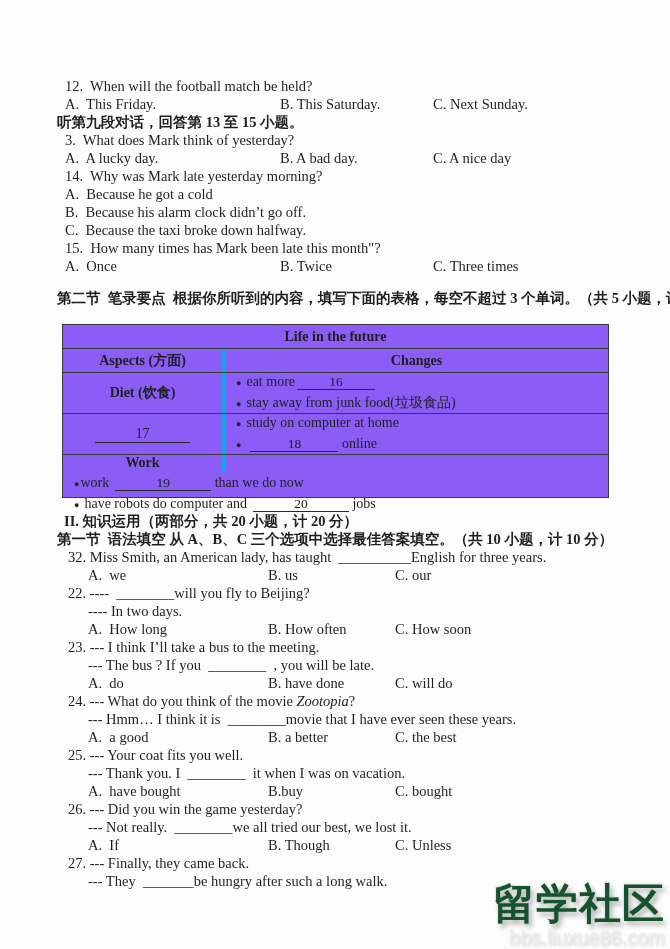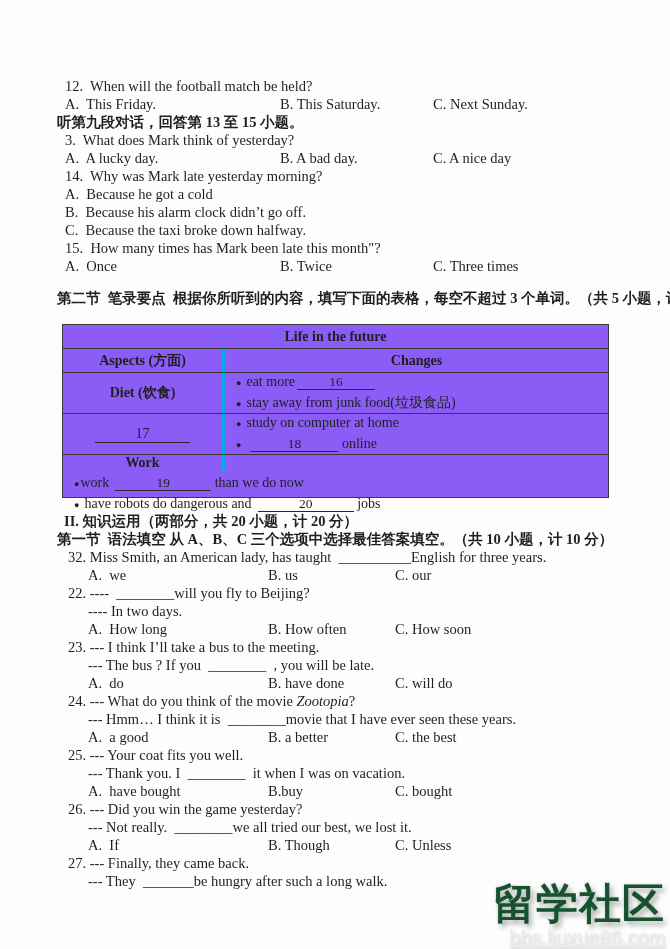--- a/index.html
+++ b/index.html
@@ -28,21 +28,21 @@
   .bu0{font-size:9px;margin-right:1px;}
   .blank{display:inline-block;border-bottom:1px solid #2a2a2a;text-align:center;line-height:15px;height:15px;font-size:13.5px;}
   .aspect-blank{display:inline-block;border-bottom:1px solid #2a2a2a;text-align:center;line-height:16px;height:16px;width:95px;}
 
   .watermark{position:absolute;right:5px;bottom:2px;text-align:right;line-height:1;}
   .wm-cn{font-size:42px;font-weight:bold;letter-spacing:1px;color:#14532d;
          text-shadow:3px 4px 5px rgba(125,125,125,.60), -1px -1px 2px rgba(185,185,185,.35);
          font-family:"Liberation Sans","DejaVu Sans",sans-serif;}
   .wm-url{font-size:20px;margin-top:2px;color:#ececec;
           text-shadow:1px 2px 3px rgba(170,170,170,.55);
-          font-family:"Liberation Sans","DejaVu Sans",sans-serif;text-decoration:underline;}
+          font-family:"Liberation Sans","DejaVu Sans",sans-serif;}
 </style>
 </head>
 <body>
 
 <div class="page">
 
   <div class="line" style="top:77px;left:65px">12.  When will the football match be held?</div>
   <div class="optrow" style="top:95px">
     <span class="opt lo-a">A.  This Friday.</span>
     <span class="opt lo-b">B. This Saturday.</span>
@@ -91,21 +91,21 @@
         </div>
       <div class="t-c2">
         <div class="chg"><span class="bu">●</span><span>study on computer at home</span></div>
         <div class="chg"><span class="bu">●</span><span class="blank" style="width:88px;margin-left:4px">18</span><span> online</span></div>
       </div>
     </div>
     <div class="t-row t-r3 last">
       <div class="t-c1 b">Work</div>
       <div class="t-c2">
         <div class="chg"><span class="bu0">●</span><span>work</span><span class="blank" style="width:96px;margin-left:6px">19</span><span> than we do now</span></div>
-        <div class="chg"><span class="bu">●</span><span>have robots do dangerous and</span><span class="blank" style="width:96px;margin-left:6px">20</span><span> jobs</span></div>
+        <div class="chg"><span class="bu">●</span><span>have robots do computer and</span><span class="blank" style="width:96px;margin-left:6px">20</span><span> jobs</span></div>
       </div>
     </div>
   </div>
 
   <div class="line b" style="top:512px;left:64px">II. 知识运用（两部分，共 20 小题，计 20 分）</div>
   <div class="line b" style="top:530px;left:57px">第一节  语法填空 从 A、B、C 三个选项中选择最佳答案填空。（共 10 小题，计 10 分）</div>
 
   <div class="line" style="top:548px;left:68px">32. Miss Smith, an American lady, has taught  __________English for three years.</div>
   <div class="optrow" style="top:566px">
     <span class="opt go-a">A.  we</span>

